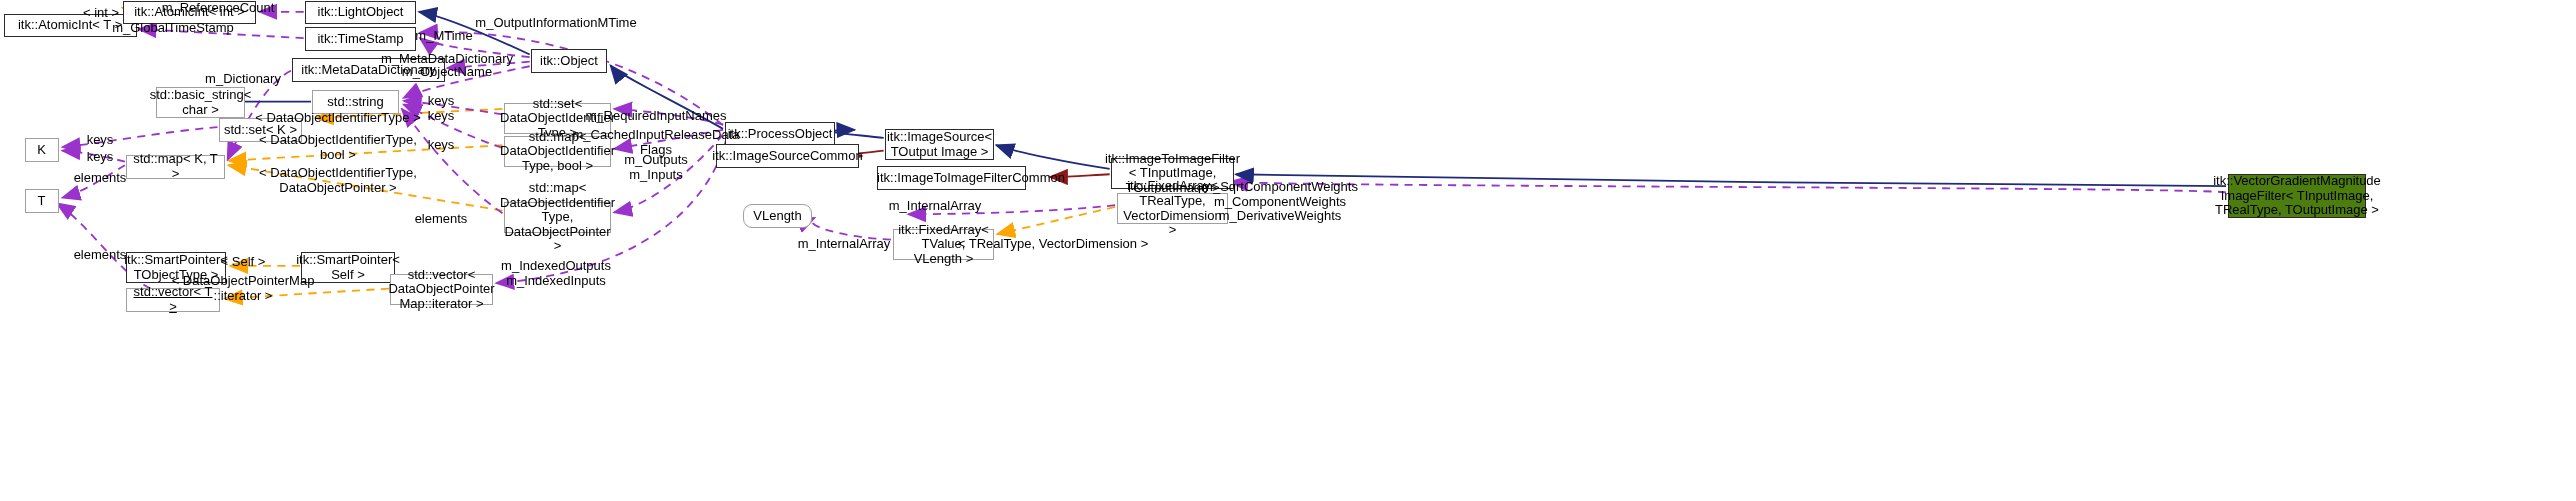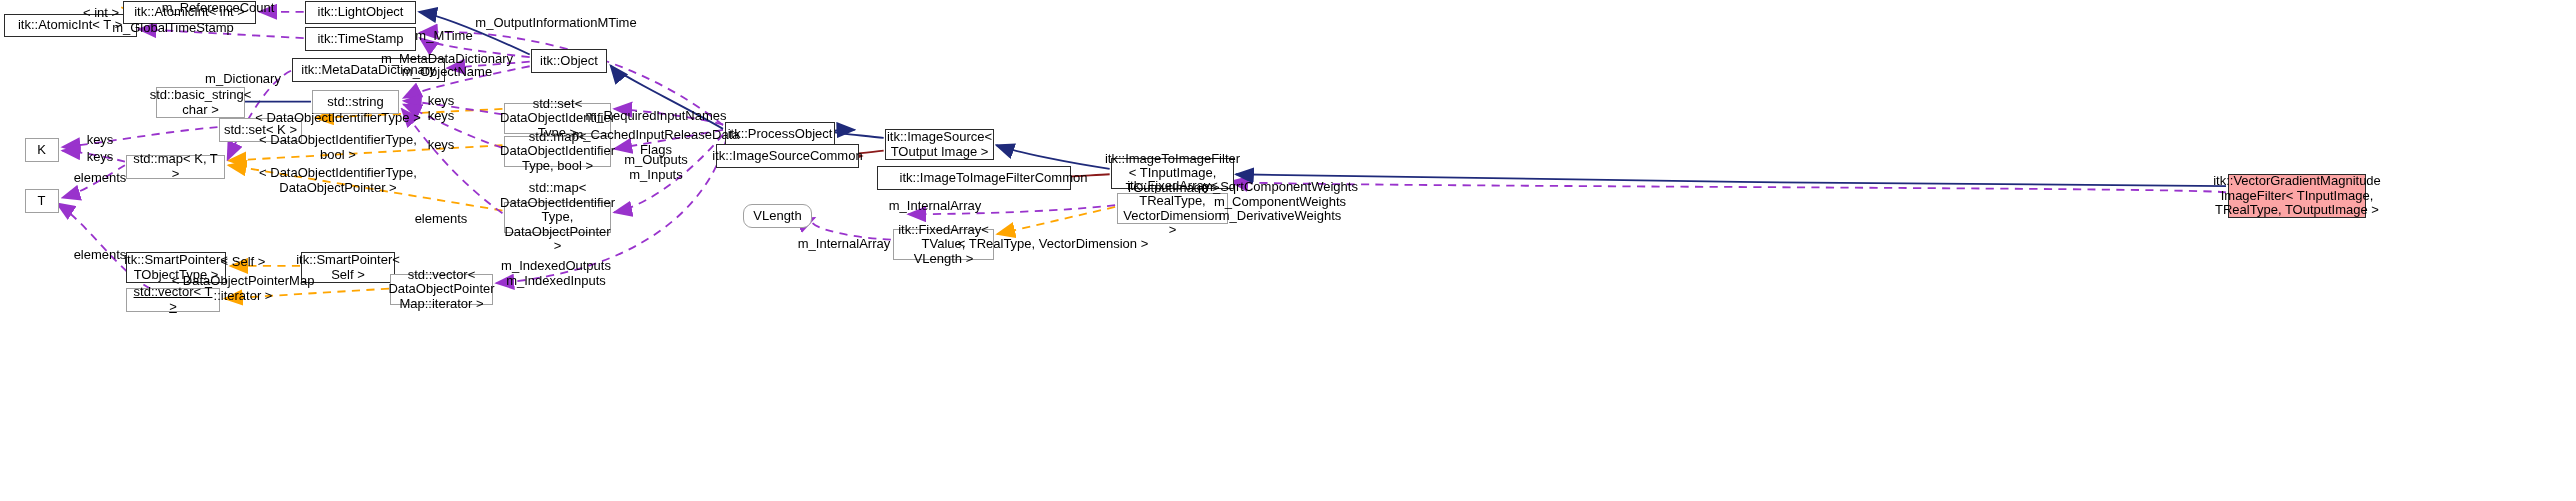--- a/index.html
+++ b/index.html
@@ -4,21 +4,21 @@
 <style>
   html,body{margin:0;padding:0;background:#ffffff;}
   body{font-family:"Liberation Sans", sans-serif;}
   #canvas{position:relative;width:2576px;height:501px;background:#ffffff;overflow:hidden;}
   svg#edges{position:absolute;left:0;top:0;width:2576px;height:501px;pointer-events:none;}
   .node{position:absolute;box-sizing:border-box;display:flex;align-items:center;justify-content:center;
         text-align:center;background:#ffffff;line-height:1.12;}
   .node .lbl{display:block;padding:0 3.6px;}
   .n-thin{border:0.9px solid #a0a0a0;font-size:13px;color:#000;}
   .n-bold{border:1.8px solid #2b2b2b;font-size:13px;color:#000;}
-  .n-focus{border:1.8px solid #2b2b2b;background:#fca5a5;font-size:13px;color:#000;}
+  .n-focus{border:1.8px solid #2b2b2b;background:#4d7c0f;font-size:13px;color:#000;}
   .elabel{position:absolute;font-size:13px;color:#000;white-space:pre;text-align:center;
           line-height:1.12;background:transparent;}
   .elabel.ctr{transform:translateX(-50%);}
 </style>
 </head>
 <body>
 
 <div id="canvas">
 
   <svg id="edges" viewBox="0 0 2837 552">
@@ -154,21 +154,21 @@
       <div class="node n-bold" style="left: 725px; top: 122px; width: 110px; height: 23.6px;">
         <span class="lbl">itk::ProcessObject</span>
       </div>
       <div class="node n-bold" style="left: 716px; top: 144px; width: 143px; height: 23.6px;">
         <span class="lbl">itk::ImageSourceCommon</span>
       </div>
       <div class="node n-bold" style="left: 885px; top: 129px; width: 109px; height: 31px;">
         <span class="lbl">itk::ImageSource&lt; TOutput
 Image &gt;</span>
       </div>
-      <div class="node n-bold" style="left: 877px; top: 166px; width: 194px; height: 23.6px; padding-left: 39px;">
+      <div class="node n-bold" style="left: 877px; top: 166px; width: 149px; height: 23.6px; padding-left: 39px;">
         <span class="lbl">itk::ImageToImageFilterCommon</span>
       </div>
       <div class="node n-bold" style="left: 1111px; top: 158px; width: 123px; height: 31px;">
         <span class="lbl">itk::ImageToImageFilter
 &lt; TInputImage, TOutputImage &gt;</span>
       </div>
       <div class="node n-thin" style="left: 743px; top: 204px; width: 69px; height: 23.6px; border-radius: 9px;">
         <span class="lbl">VLength</span>
       </div>
       <div class="node n-thin" style="left: 1117px; top: 193px; width: 111px; height: 31px;">

